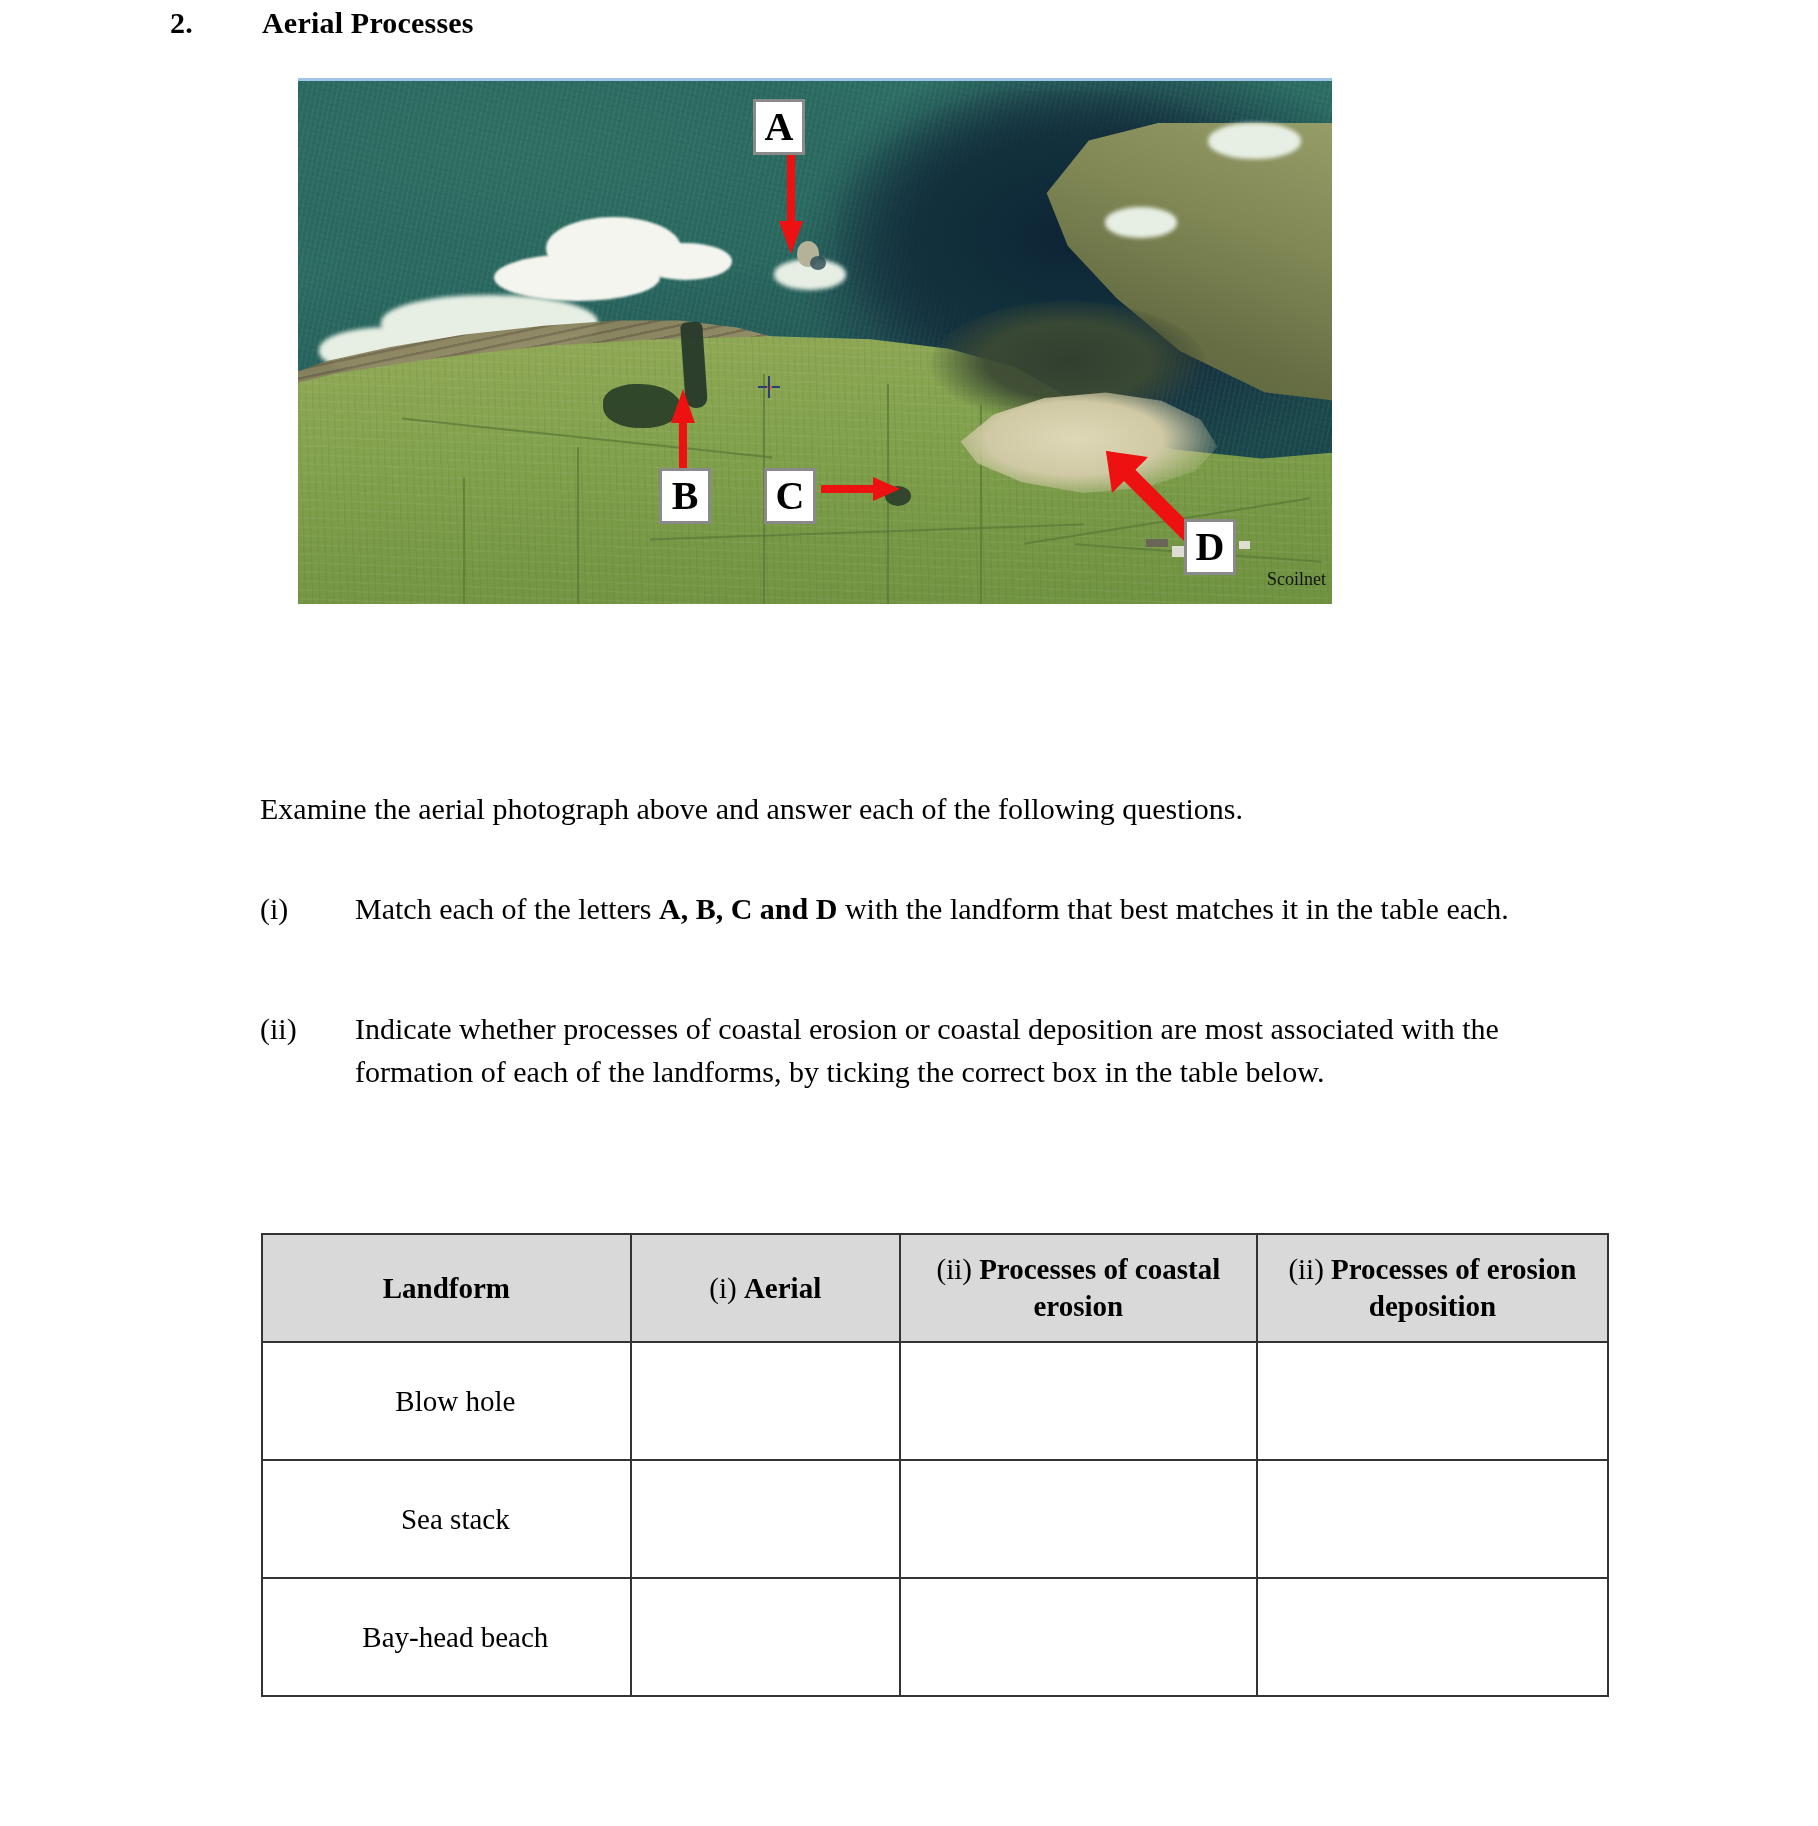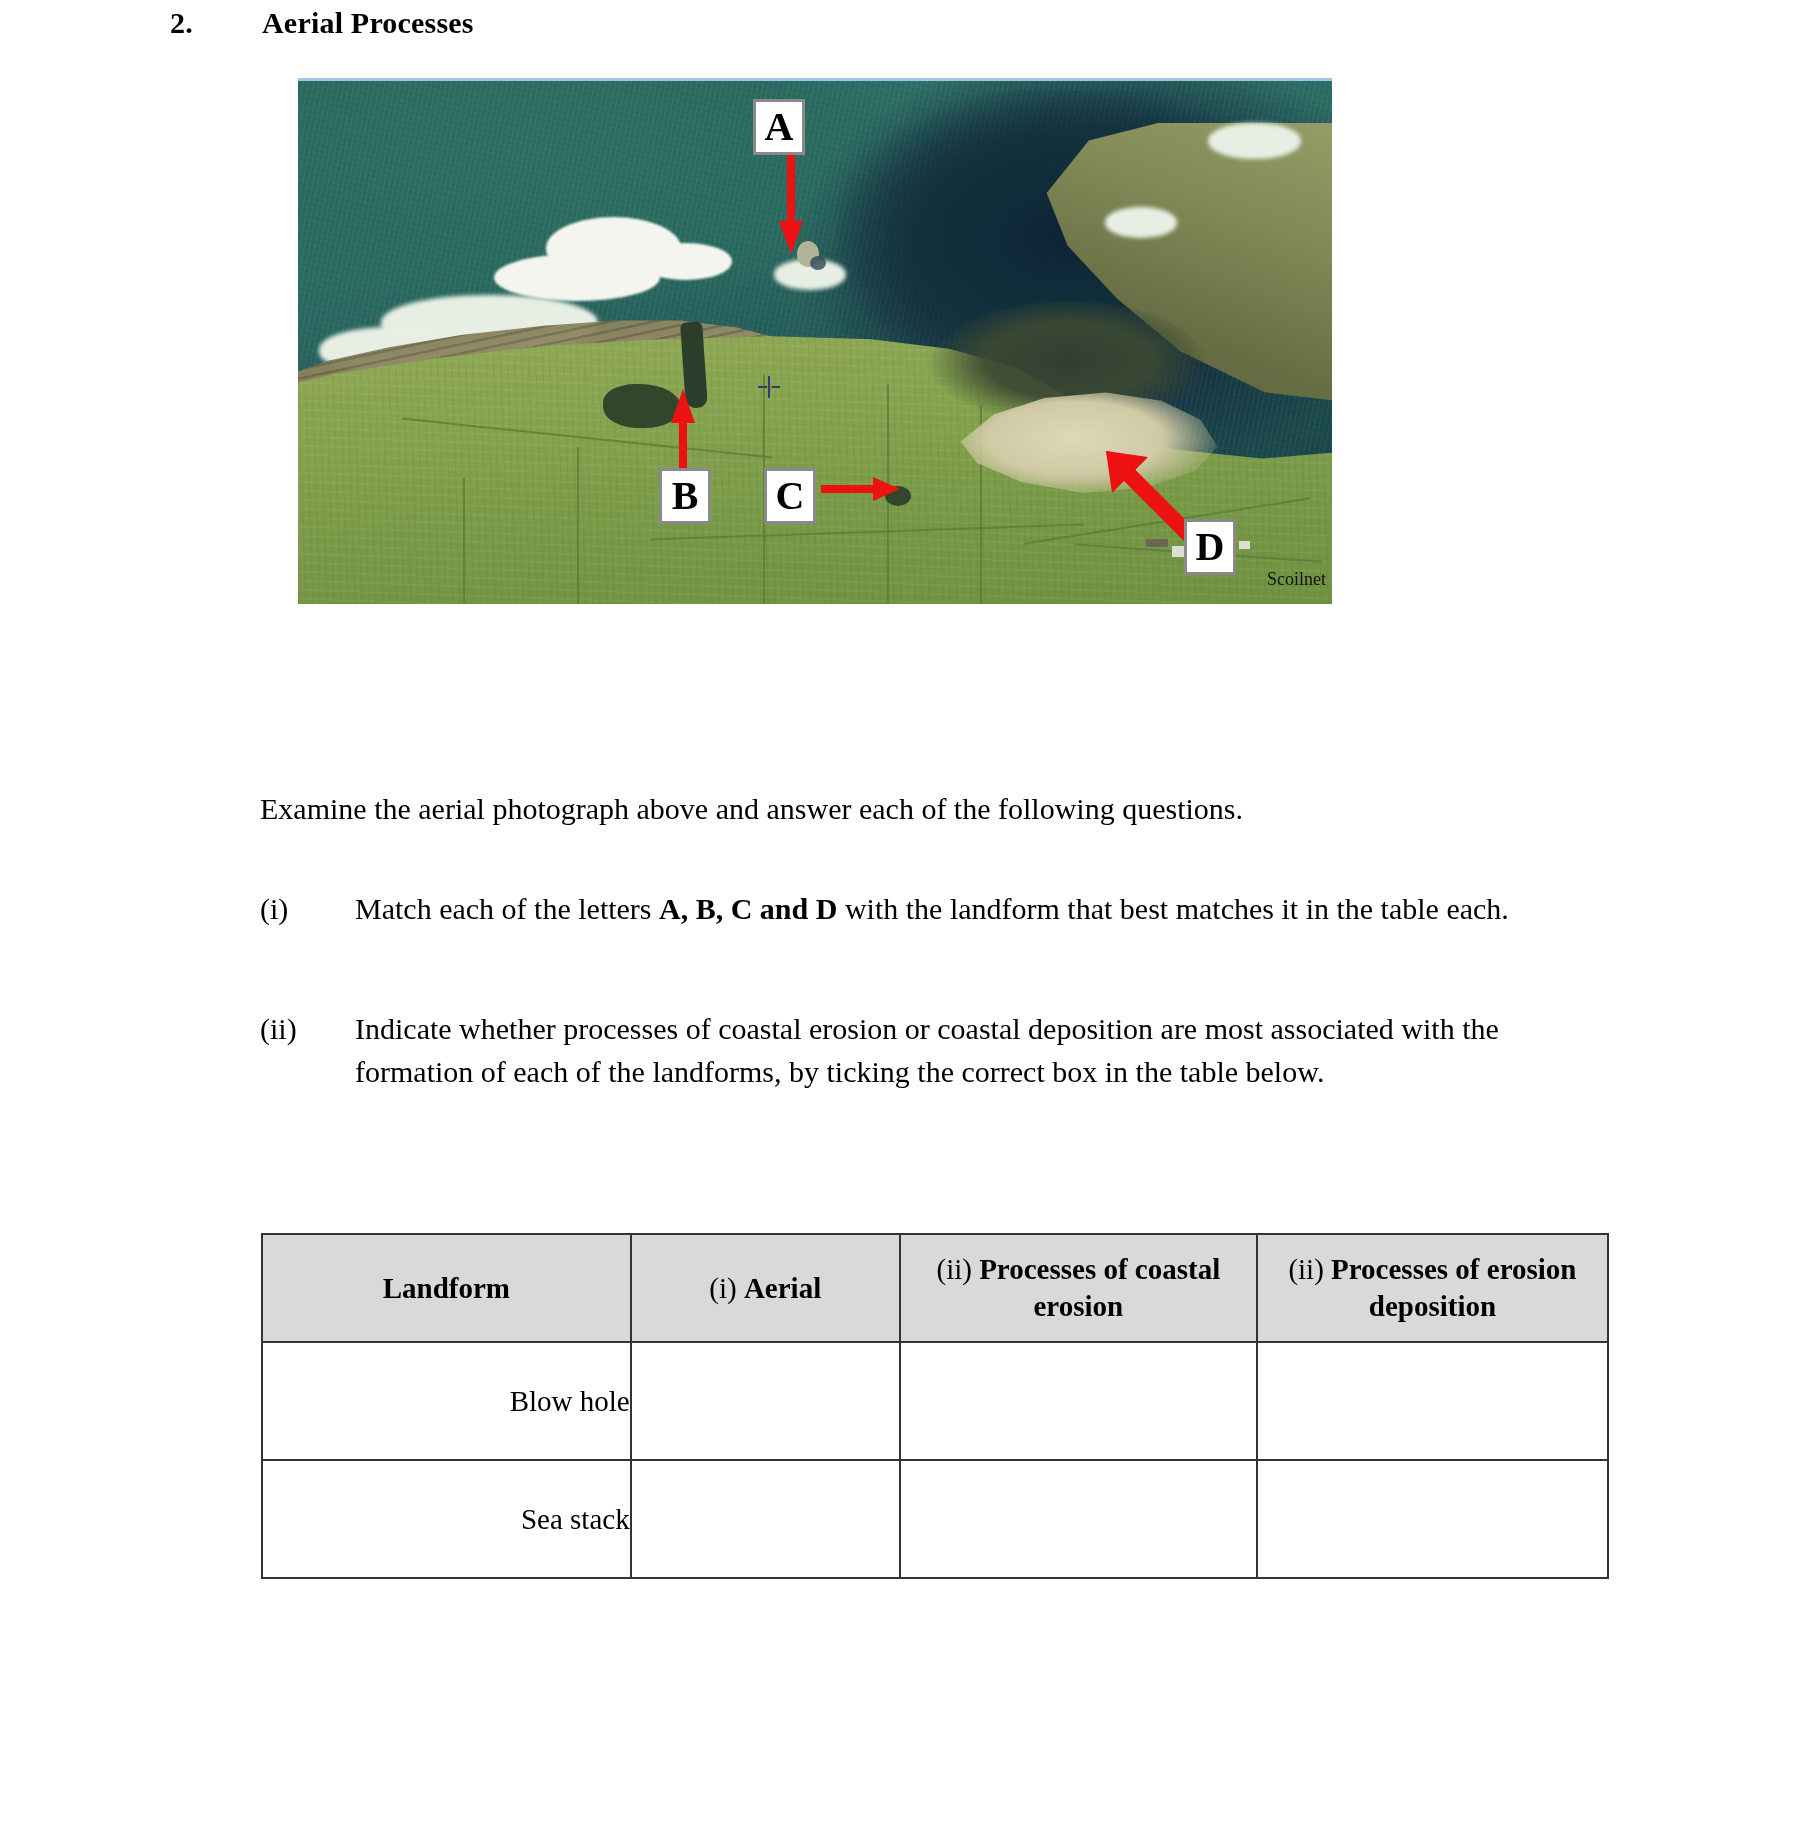--- a/index.html
+++ b/index.html
@@ -229,21 +229,21 @@
     font-weight: bold;
     line-height: 1.26;
     padding: 4px 6px;
   }
   .tbl thead th .lite { font-weight: normal; }
   .tbl tbody td {
     height: 116px;
     vertical-align: middle;
   }
   .tbl tbody td.landform-cell {
-    text-align: right;
+    text-align: center;
     padding-left: 18px;
     font-weight: normal;
   }
   .col-landform { width: 315px; }
   .col-letter   { width: 230px; }
   .col-erosion  { width: 305px; }
   .col-depos    { width: 300px; }
 </style>
 </head>
 <body>
@@ -376,14 +376,20 @@
       <td></td>
       <td></td>
       <td></td>
     </tr>
     <tr>
       <td class="landform-cell">Sea stack</td>
       <td></td>
       <td></td>
       <td></td>
     </tr>
+    <tr>
+      <td class="landform-cell">Bay-head beach</td>
+      <td></td>
+      <td></td>
+      <td></td>
+    </tr>
   </tbody>
 </table>
 
 </body></html>

